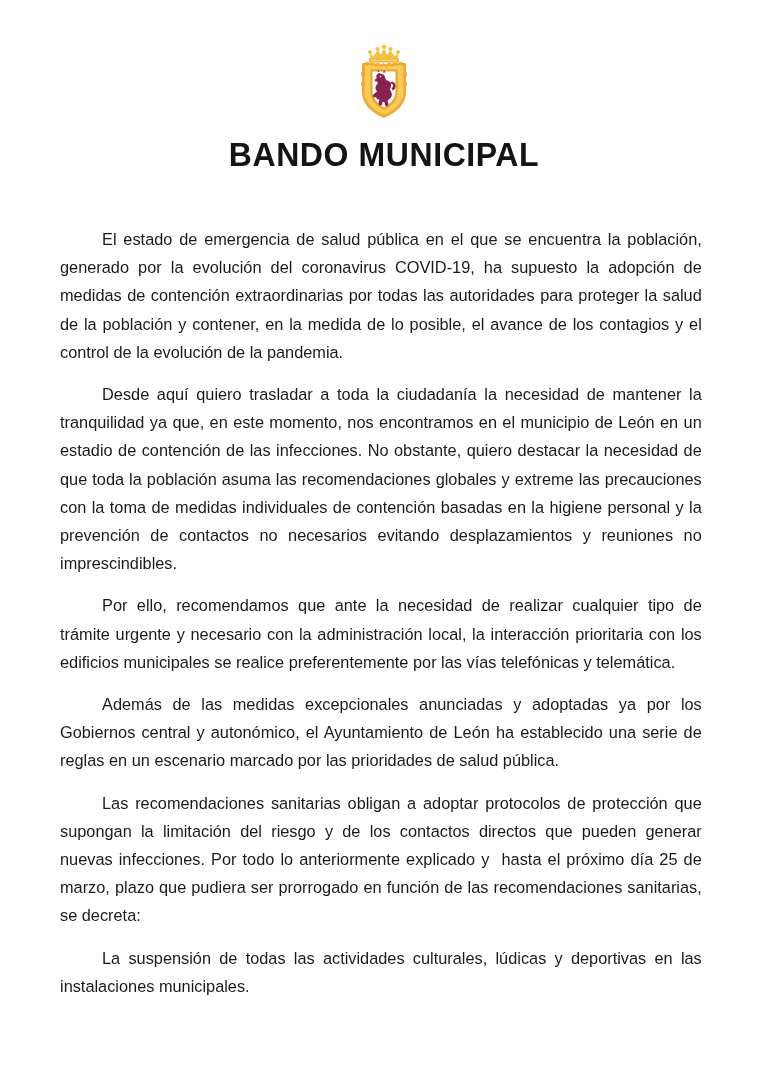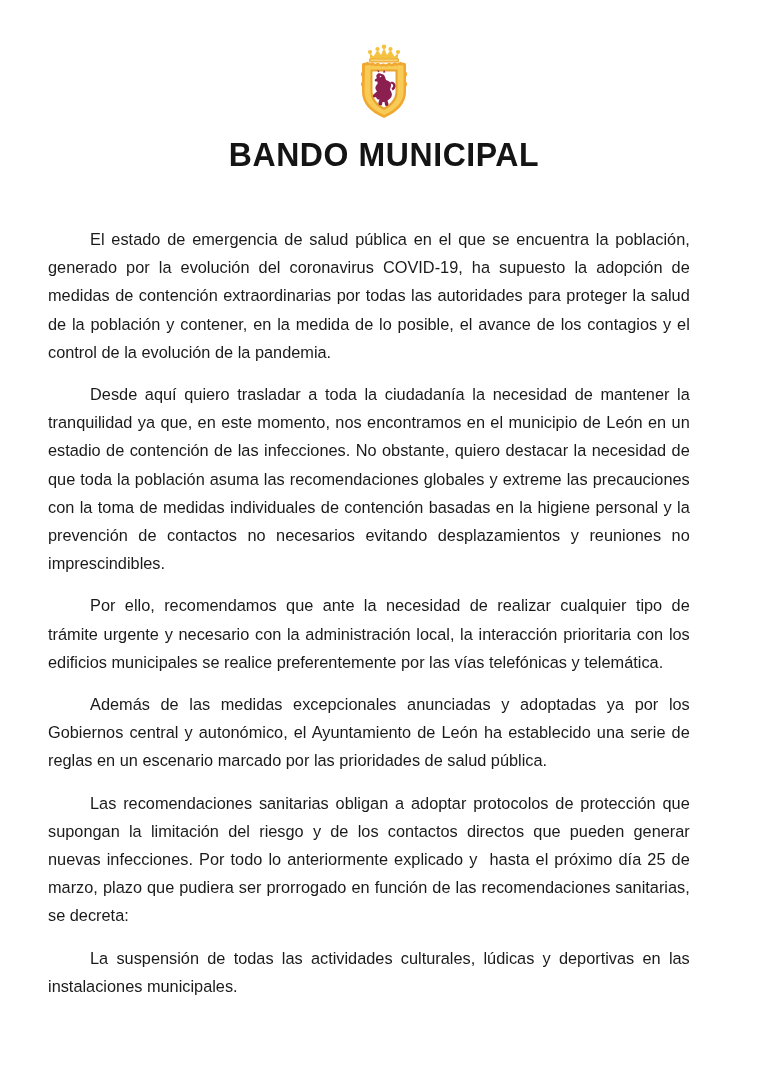--- a/index.html
+++ b/index.html
@@ -47,21 +47,21 @@
     color: #141414;
     margin: 0;
     line-height: 1.15;
     transform: scaleX(0.97);
   }
 
   
   .body-text {
     position: absolute;
     top: 226px;
-    left: 48px;
+    left: 60px;
     width: 672px;
   }
   .body-text p {
     margin: 0 0 14px 0;
     text-align: justify;
     text-justify: inter-word;
     text-indent: 44px;
     font-size: 17.1px;
     line-height: 28.2px;
     color: #1a1a1a;

